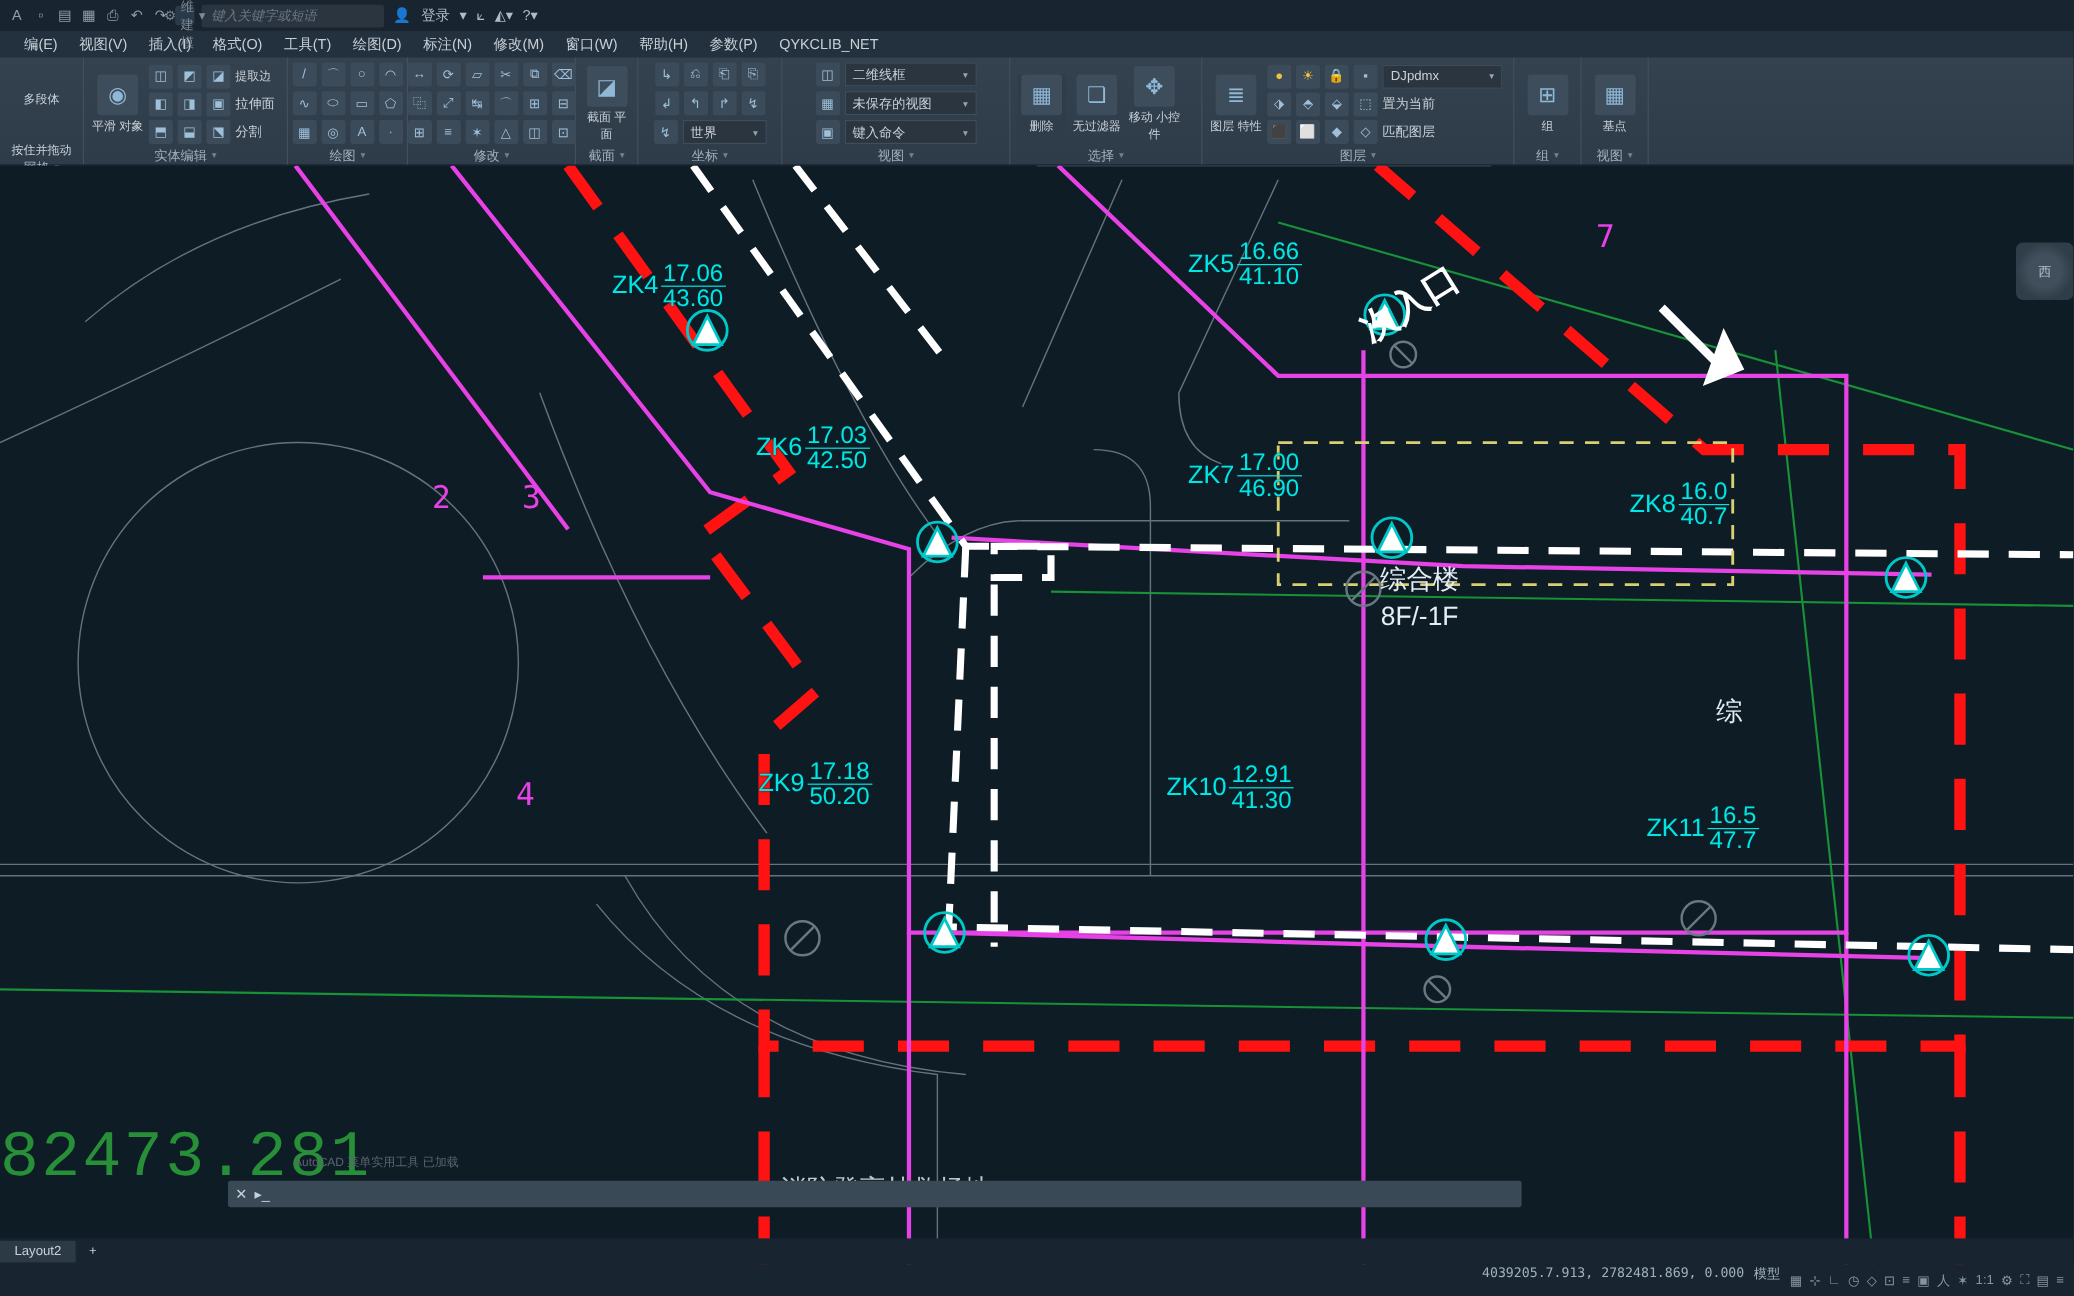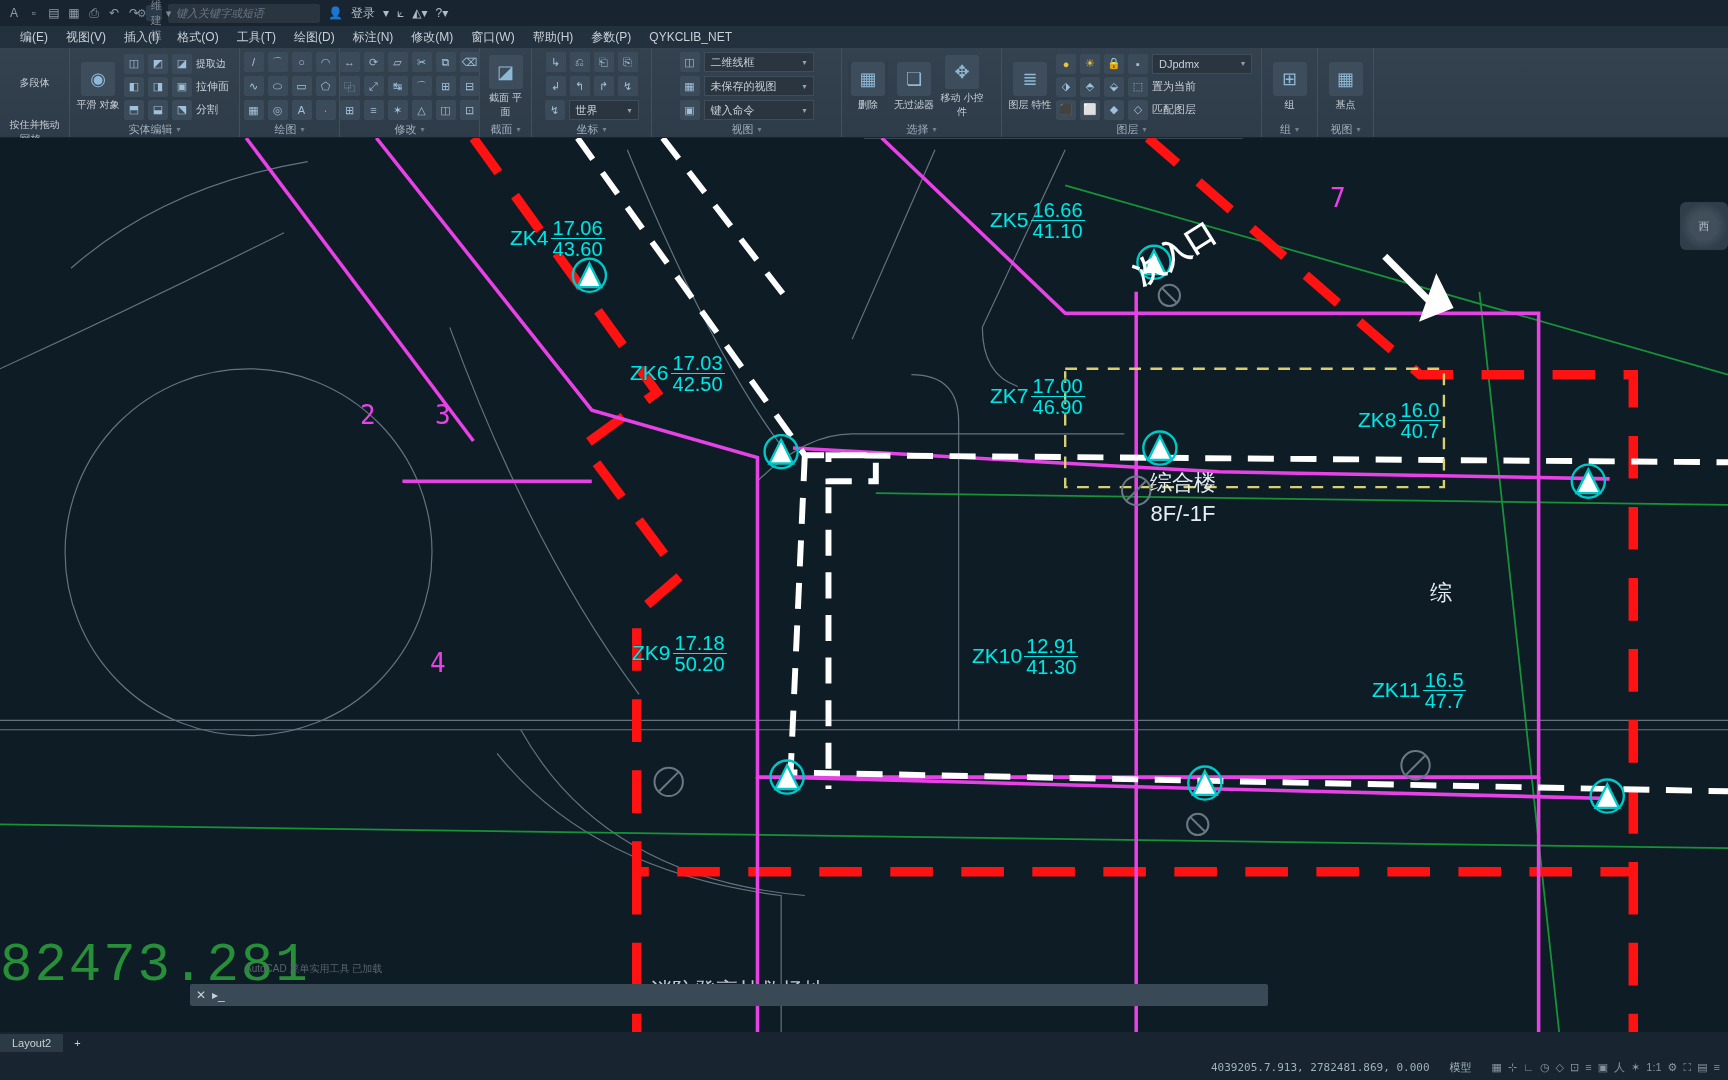--- a/index.html
+++ b/index.html
@@ -47,21 +47,21 @@
 .firetxt { position:absolute; font-size:22px; color:#c0c8cf;}
 .nav3d { position:absolute; right:0; top:64px; width:48px; height:48px; background: radial-gradient(circle,#4a5866 40%,#364450 70%); border-radius:6px; display:flex; align-items:center; justify-content:center; font-size:11px; color:#cfd9e0; opacity:.85;}
 .entrytxt { position:absolute; color:#fff; font-size:30px; font-weight:bold; transform:rotate(-32deg); white-space:nowrap;}
 
 
 .tabs { position: absolute; bottom: 26px; left: 0; right: 0; height: 22px; background: #182530; display: flex; align-items: center; font-size: 11px; gap: 0; }
 .tabs .tab { padding: 3px 12px; background: #2c3a46; border-right:1px solid #182530;}
 .tabs .add { padding: 3px 10px; }
 .cmdline { position:absolute; bottom:48px; left:190px; right:460px; height:22px; background:#3a4956; display:flex; align-items:center; font-size:12px; gap:6px; padding:0 6px; border-radius:2px;}
 .cmdline input { flex:1; background:transparent; border:none; color:#8a98a4; font-size:12px; font-style:italic; outline:none;}
-.status { position: absolute; bottom: 0; left: 0; right: 0; height: 26px; background: #182530; display: flex; align-items: center; justify-content: flex-end; font-size: 11px; padding: 0 8px; gap: 20px; color:#a0b0bf;}
+.status { position: absolute; bottom: 0; left: 0; right: 0; height: 26px; background: #182530; display: flex; justify-content: flex-end; font-size: 11px; padding: 0 8px; gap: 8px; color:#a0b0bf;}
 .status .coords { font-family: Consolas, monospace; }
 .status .icos { display:flex; gap:6px; align-items:center;}
 .status .icos span{opacity:.8;}
 .faint { position:absolute; color:#5a6570; font-size:10px;}
 </style>
 </head>
 <body>
 
 <div class="titlebar">
   <div class="qat">

